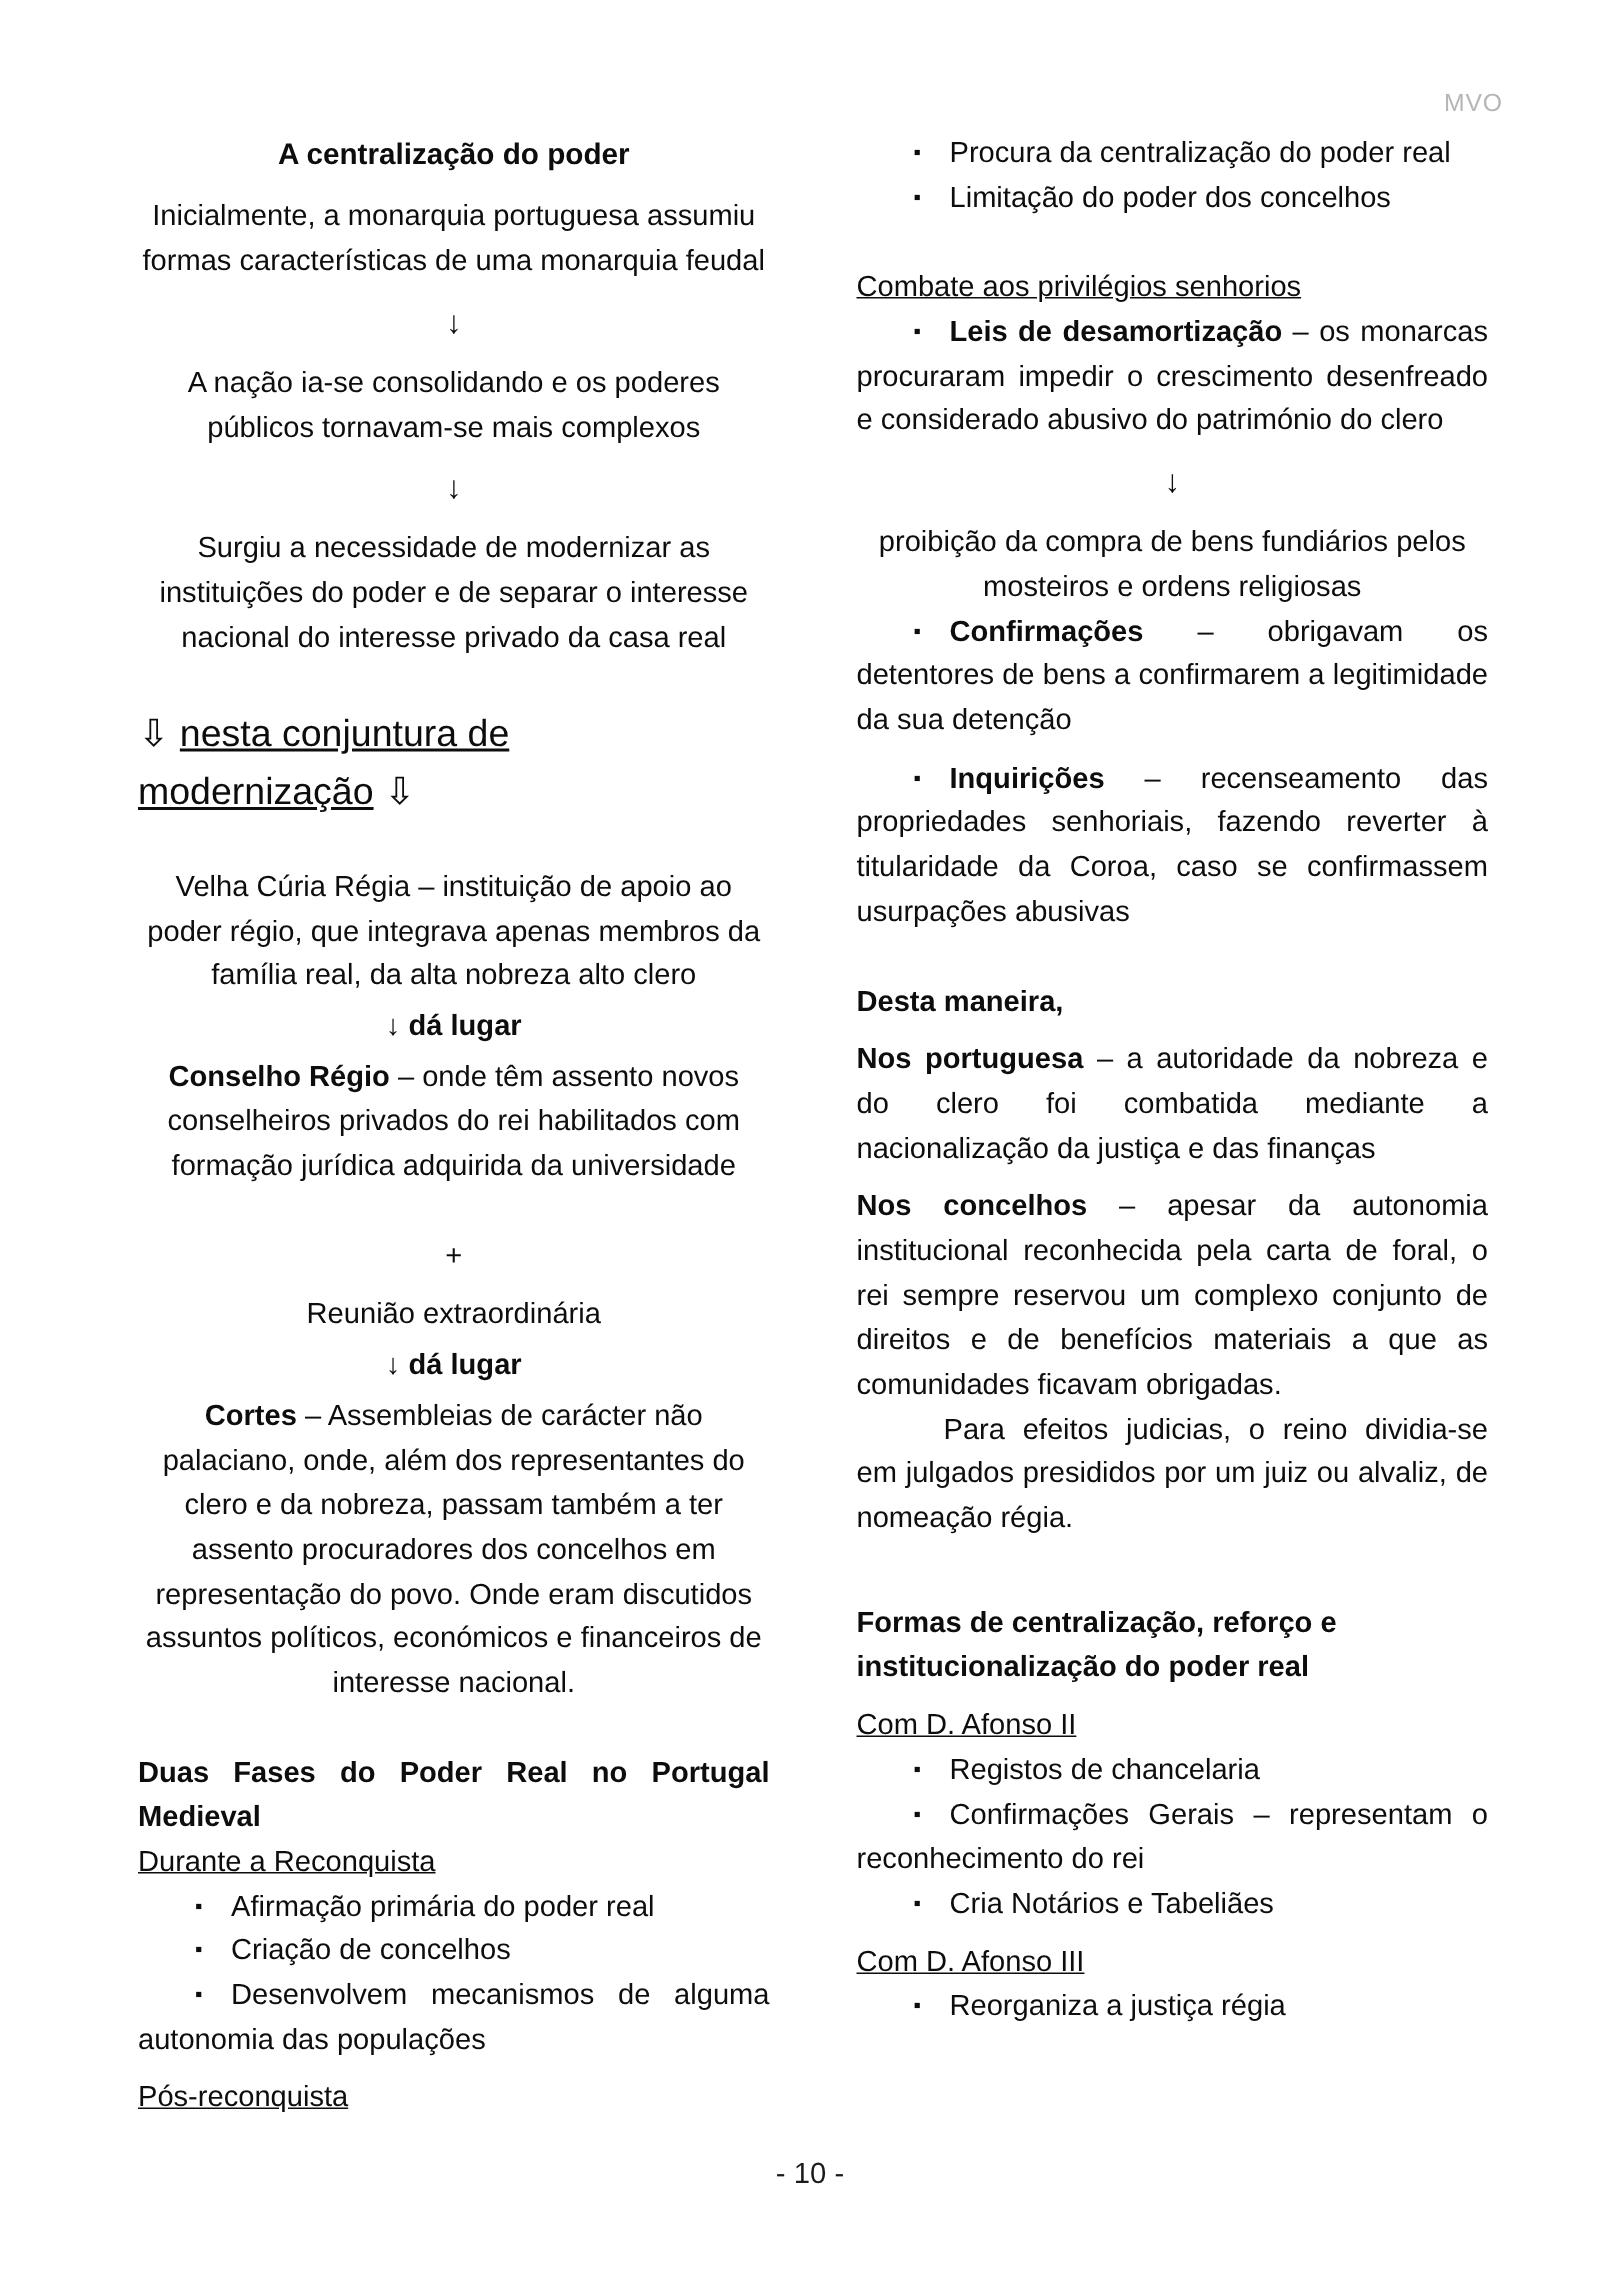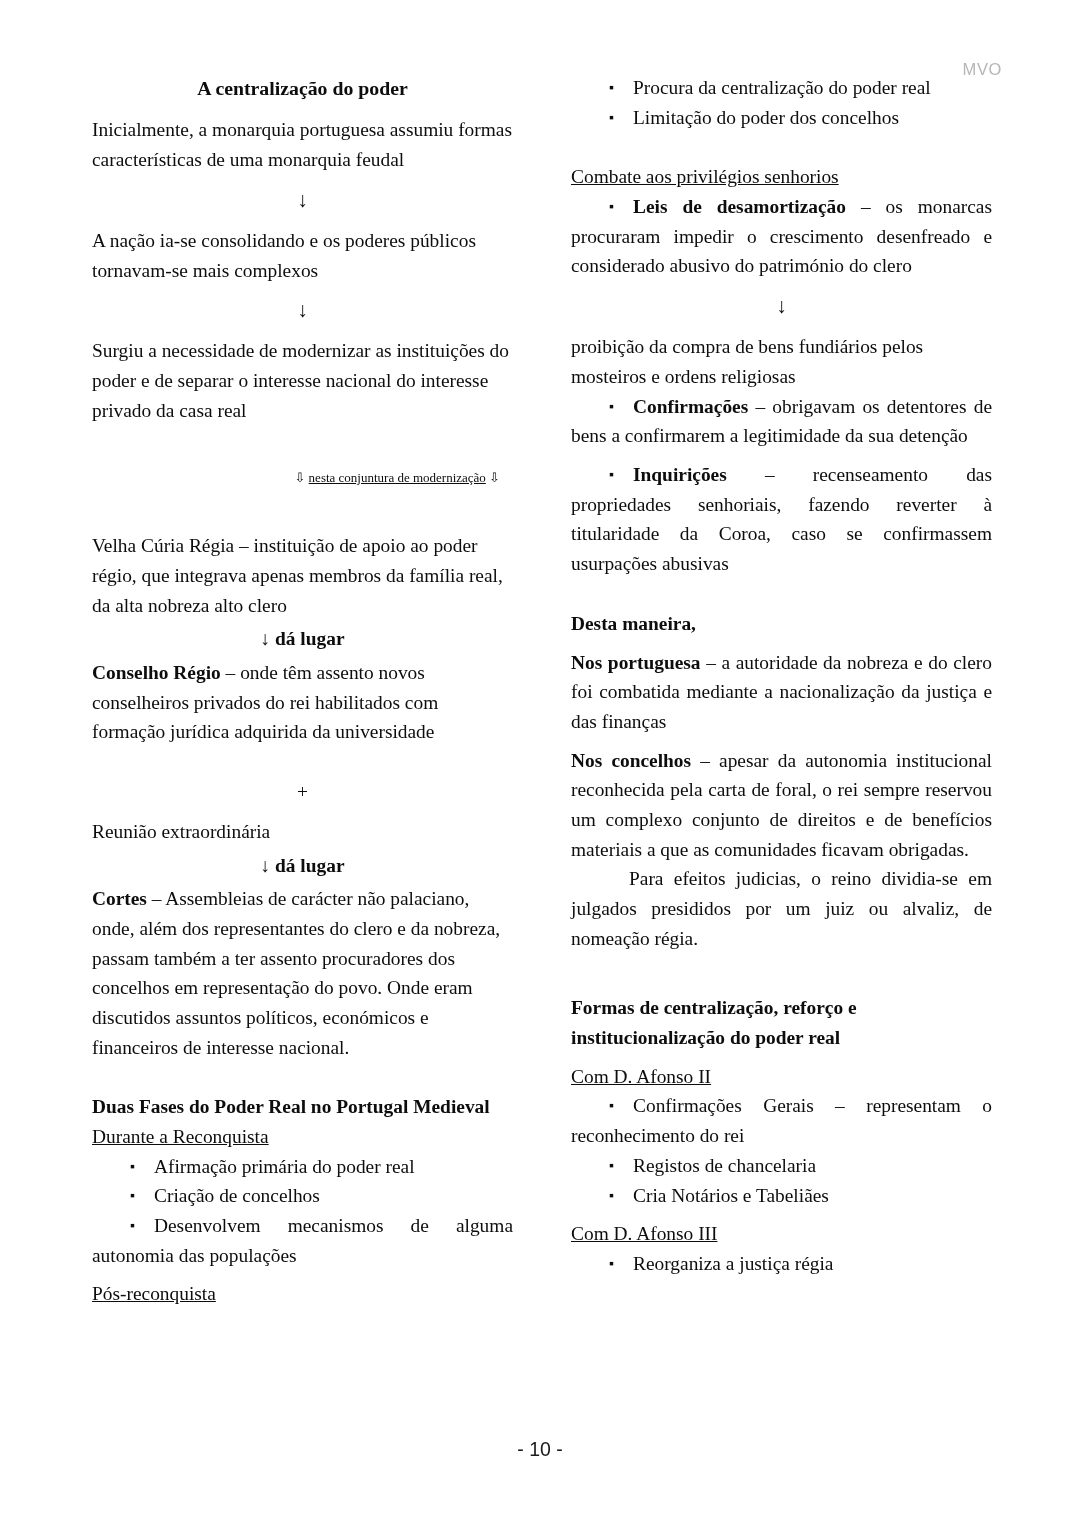--- a/index.html
+++ b/index.html
@@ -38,36 +38,35 @@
     right: 0;
     top: 1438px;
     text-align: center;
     font-size: 19.5px;
     color: #1a1a1a;
   }
 
   
   .columns {
     position: absolute;
-    top: 73px;
+    top: 88px;
     left: 92px;
     width: 900px;
     display: flex;
     gap: 58px;
-    font-family: Liberation Serif, serif;
   }
   .col {
     width: 421px;
     font-size: 19.4px;
     line-height: 1.53;
   }
 
   
   .p          { margin: 0 0 0 0; }
-  .center     { text-align: left; }
+  .center     { text-align: center; }
   .left       { text-align: left; }
   .bold       { font-weight: bold; }
   .gap-sm     { height: 9px; }
   .gap-md     { height: 20px; }
   .gap-lg     { height: 30px; }
   .gap-xl     { height: 40px; }
 
   .title {
     text-align: center;
     font-weight: bold;
@@ -97,23 +96,23 @@
 
   
   .uhead {
     text-align: left;
     margin: 0;
   }
   .uhead > span { text-decoration: underline; margin-top: 48px; }
 
   
   .dbl-arrow-line {
-    text-align: right;
-    font-size: 13px;
-    margin: 13px;
+    text-align: left;
+    font-size: 25px;
+    margin: 0;
   }
   .dbl-arrow-line .u { text-decoration: underline; }
 
   
   .bullet {
     position: relative;
     text-align: justify;
     text-justify: inter-word;
     padding-left: 0;
     margin: 0;
@@ -282,26 +281,26 @@
       <div class="bold-justify">Formas de centralização, reforço e</div>
       <div class="bold-justify bold-head-last">institucionalização do poder real</div>
 
       <div class="gap-sm"></div>
 
       <div class="uhead">
         <span>Com D. Afonso II</span>
       </div>
 
       <div class="bullet">
+        <span class="mark">▪</span><span class="btxt">Registos de chancelaria</span>
+      </div>
+      <div class="bullet">
         <span class="mark">▪</span><span class="btxt">Confirmações Gerais – representam o reconhecimento do rei</span>
       </div>
       <div class="bullet">
-        <span class="mark">▪</span><span class="btxt">Registos de chancelaria</span>
-      </div>
-      <div class="bullet">
         <span class="mark">▪</span><span class="btxt">Cria Notários e Tabeliães</span>
       </div>
 
       <div class="gap-sm"></div>
 
       <div class="uhead">
         <span>Com D. Afonso III</span>
       </div>
 
       <div class="bullet">

